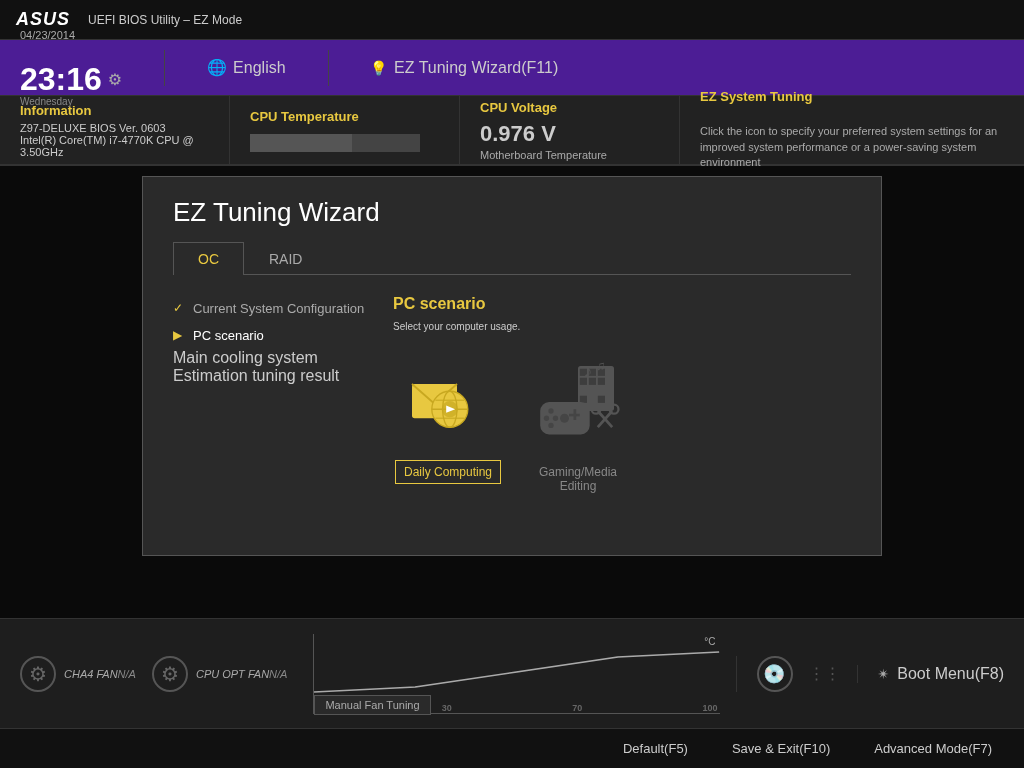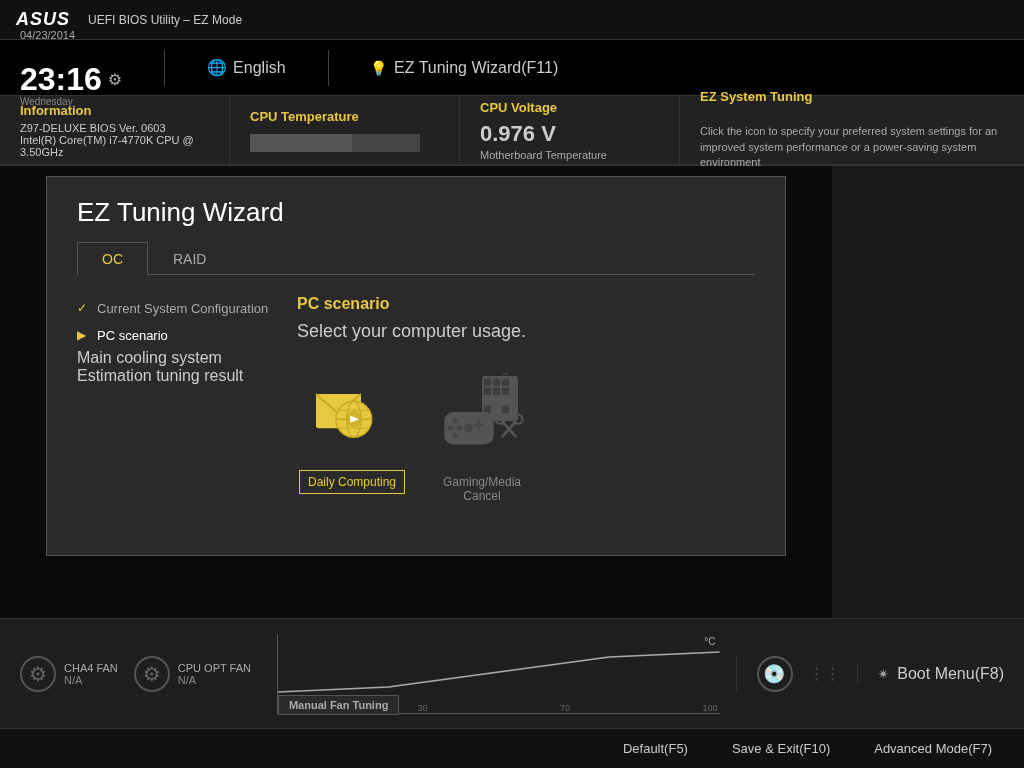--- a/index.html
+++ b/index.html
@@ -30,21 +30,21 @@
       letter-spacing: 1px;
     }
     #title-text {
       color: #ccc;
       font-size: 12px;
       margin-left: 6px;
     }
 
     
     #header-bar {
-      background: #000000;
+      background: #4c1d95;
       height: 56px;
       display: flex;
       align-items: center;
       padding: 0 20px;
       gap: 34px;
       border-bottom: 1px solid #333;
     }
     #datetime-block { display: flex; flex-direction: column; }
     #date-text { font-size: 11px; color: #aaa; }
     #clock-row { display: flex; align-items: center; gap: 6px; margin-top: 20px; }
@@ -98,21 +98,21 @@
     #info-voltage-sub { color: #aaa; font-size: 11px; }
     #info-ez-system { flex: 1; padding: 10px 20px; }
     #info-ez-title { color: #e8c840; font-size: 13px; font-weight: bold; margin-bottom: 20px; }
     #info-ez-desc { color: #aaa; font-size: 11px; line-height: 1.4; }
 
     
     #modal-overlay {
       position: absolute;
       top: 166px;
       left: 0;
-      width: 832px;
+      width: 1024px;
       height: 602px;
       background: rgba(0,0,0,0.6);
       display: flex;
       flex-direction: column;
       align-items: center;
     }
 
     #wizard-modal {
       background: #2a2a2a;
       width: 740px;
@@ -176,21 +176,21 @@
       flex: 1;
     }
     #scenario-title {
       color: #e8c840;
       font-size: 16px;
       font-weight: bold;
       margin-bottom: 8px;
     }
     #scenario-subtitle {
       color: #ccc;
-      font-size: 18px;
+      font-size: 10px;
       margin-bottom: 20px;
     }
 
     #scenario-options {
       display: flex;
       gap: 20px;
     }
 
     .scenario-option {
       width: 110px;
@@ -270,21 +270,21 @@
       width: 36px;
       height: 36px;
       border-radius: 50%;
       border: 2px solid #555;
       display: flex;
       align-items: center;
       justify-content: center;
       font-size: 20px;
       color: #666;
     }
-    .fan-info { display: flex; flex-direction: column; }
+    .fan-info { display: flex; flex-direction: row; font-style: italic; }
     .fan-name { color: #aaa; font-size: 11px; }
     .fan-val { color: #888; font-size: 11px; }
 
     #fan-chart {
       flex: 1;
       height: 70px;
       position: relative;
       border-left: 1px solid #555;
       border-bottom: 1px solid #555;
       margin-left: 10px;
@@ -305,32 +305,32 @@
     .fan-chart-xaxis {
       position: absolute;
       bottom: 0;
       left: 0;
       width: 100%;
       display: flex;
       justify-content: space-between;
       font-size: 9px;
       color: #666;
       padding: 0 2px;
+      font-weight: bold;
     }
     #manual-fan-btn {
       position: absolute;
       bottom: -2px;
       left: 0;
       background: #2a2a2a;
       border: 1px solid #555;
       color: #aaa;
       font-size: 11px;
       padding: 3px 10px;
       cursor: pointer;
-      font-weight: bold;
     }
 
     .drive-block {
       display: flex;
       align-items: center;
       gap: 8px;
       border-left: 1px solid #333;
       padding-left: 20px;
     }
     .drive-icon {
@@ -510,21 +510,21 @@
                 <circle cx="25" cy="68" r="3" fill="#666"></circle>
                 <rect x="40" y="63" width="12" height="3" fill="#666"></rect>
                 <rect x="45" y="58" width="3" height="12" fill="#666"></rect>
 
                 <line x1="72" y1="60" x2="88" y2="78" stroke="#888" stroke-width="3"></line>
                 <line x1="88" y1="60" x2="72" y2="78" stroke="#888" stroke-width="3"></line>
                 <circle cx="70" cy="58" r="5" fill="none" stroke="#888" stroke-width="2.5"></circle>
                 <circle cx="90" cy="58" r="5" fill="none" stroke="#888" stroke-width="2.5"></circle>
               </svg>
             </div>
-            <div class="scenario-label unselected">Gaming/Media Cancel</div>
+            <div class="scenario-label unselected">Gaming/Media Editing</div>
           </div>
         </div>
 
       </div>
     </div>
   </div>
 </div>
 
 <div id="bottom-section" style="position:absolute;bottom:40px;left:0;width:1024px;height:110px;background:#1e1e1e;display:flex;align-items:center;padding:0 20px;gap:16px;border-top:1px solid #333;">
 

